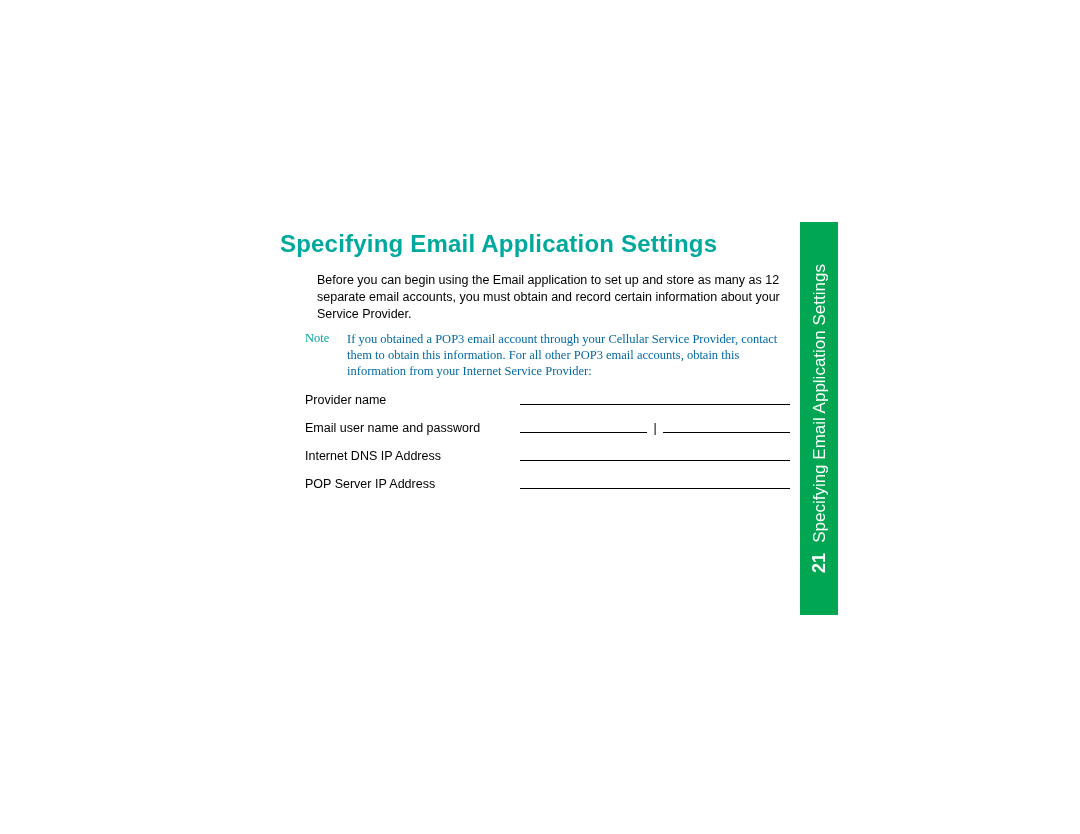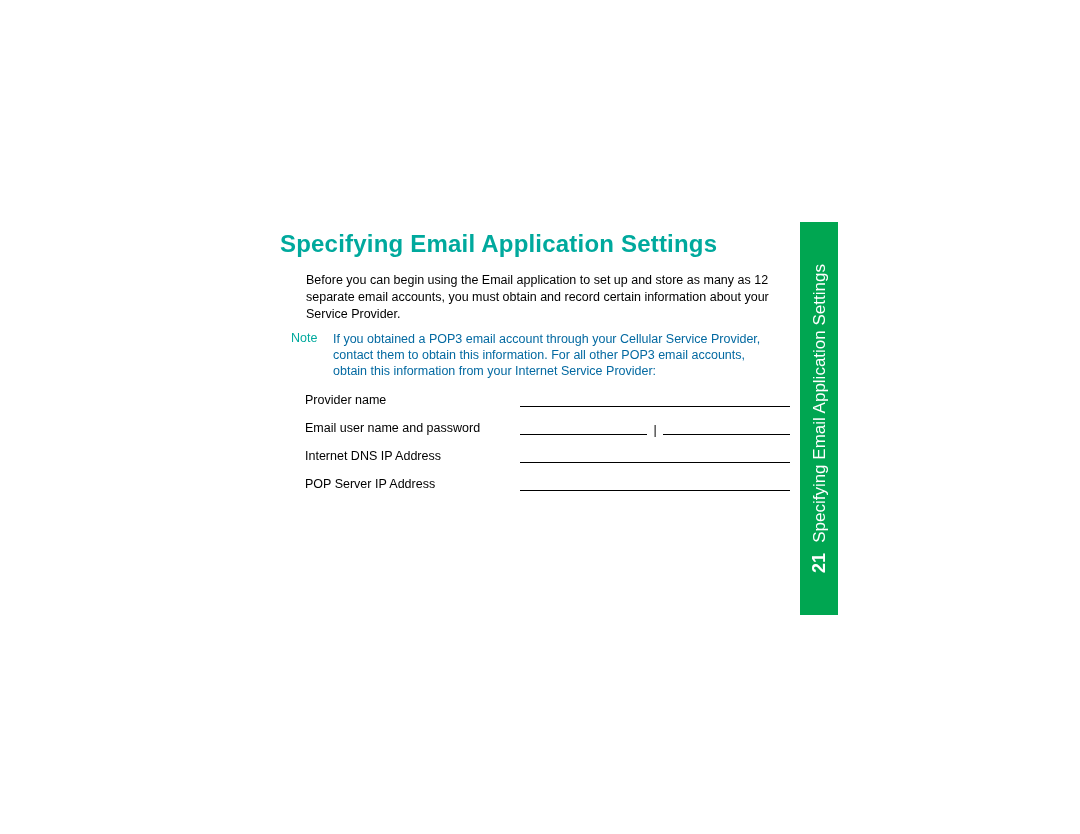--- a/index.html
+++ b/index.html
@@ -20,46 +20,46 @@
       color: #00a99d;
       font-size: 24px;
       font-weight: bold;
       margin-bottom: 14px;
       letter-spacing: 0.2px;
     }
     .intro {
       color: #000;
       font-size: 12.5px;
       line-height: 1.35;
-      margin-left: 26px;
+      margin-left: 37px;
       width: 485px;
       margin-bottom: 8px;
     }
     .note-block {
       display: flex;
-      margin-left: 11px;
+      margin-left: 25px;
       width: 485px;
       margin-bottom: 14px;
+      font-family: Liberation Serif, serif;
     }
     .note-label {
       color: #00a99d;
       font-size: 12.5px;
       flex: 0 0 42px;
     }
     .note-text {
       color: #0369a1;
       font-size: 12.5px;
       line-height: 1.3;
       flex: 1;
     }
     .form-row {
       display: flex;
       margin-left: 25px;
       width: 485px;
-      align-items: flex-end;
       margin-bottom: 14px;
     }
     .form-label {
       color: #000;
       font-size: 12.5px;
       flex: 0 0 215px;
     }
     .form-line {
       flex: 1;
       border-bottom: 1px solid #000;

